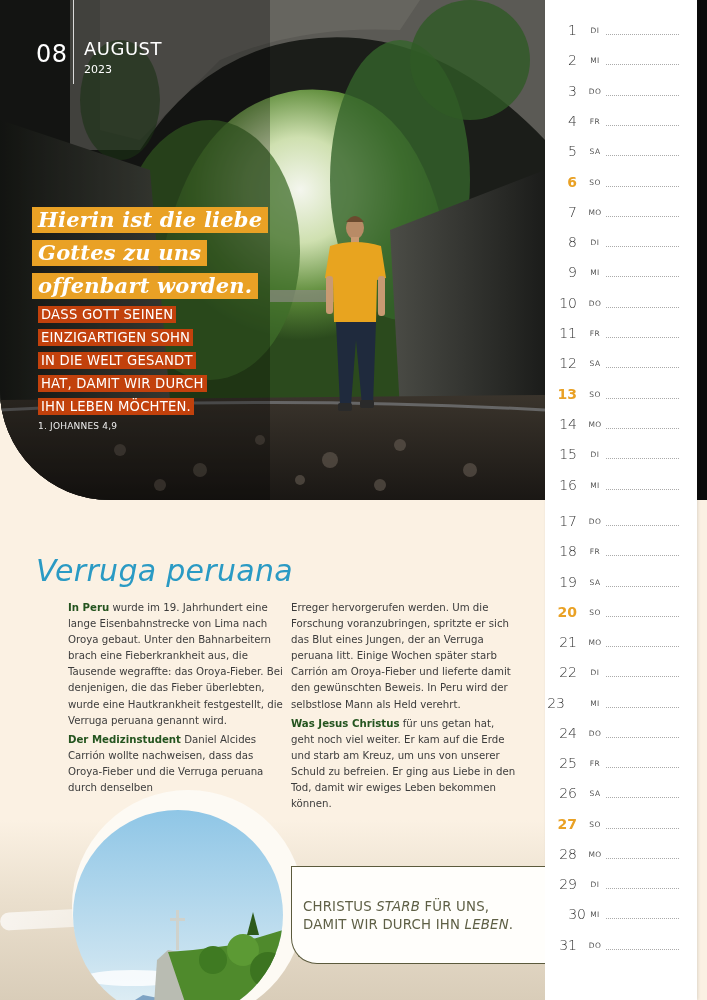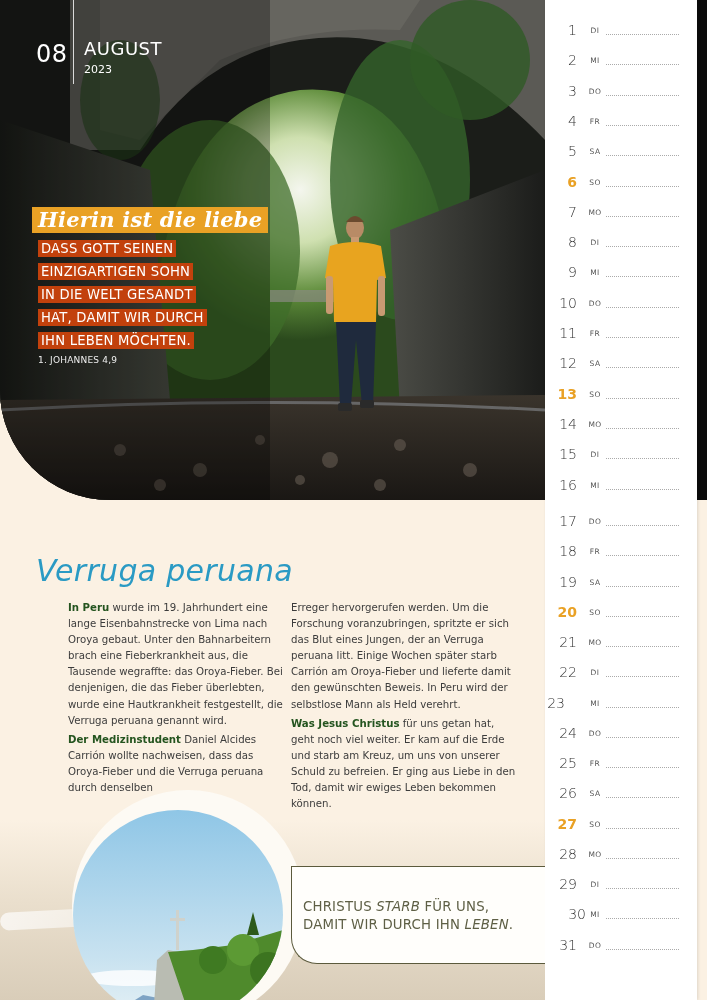--- a/index.html
+++ b/index.html
@@ -190,20 +190,22 @@
 </div>
 <div class="right-strip"></div>
 
 <div class="month-divider"></div>
 <div class="month-num">08</div>
 <div class="month-name">AUGUST</div>
 <div class="month-year">2023</div>
 
 <div class="verse">
   <span class="verse-script-line">Hierin ist die liebe</span>
+  <span class="verse-script-line">Gottes zu uns</span>
+  <span class="verse-script-line">offenbart worden.</span>
   <div class="verse-caps">
     <span class="verse-caps-line">DASS GOTT SEINEN</span>
     <span class="verse-caps-line">EINZIGARTIGEN SOHN</span>
     <span class="verse-caps-line">IN DIE WELT GESANDT</span>
     <span class="verse-caps-line">HAT, DAMIT WIR DURCH</span>
     <span class="verse-caps-line">IHN LEBEN MÖCHTEN.</span>
   </div>
   <div class="verse-ref">1. JOHANNES 4,9</div>
 </div>
 

